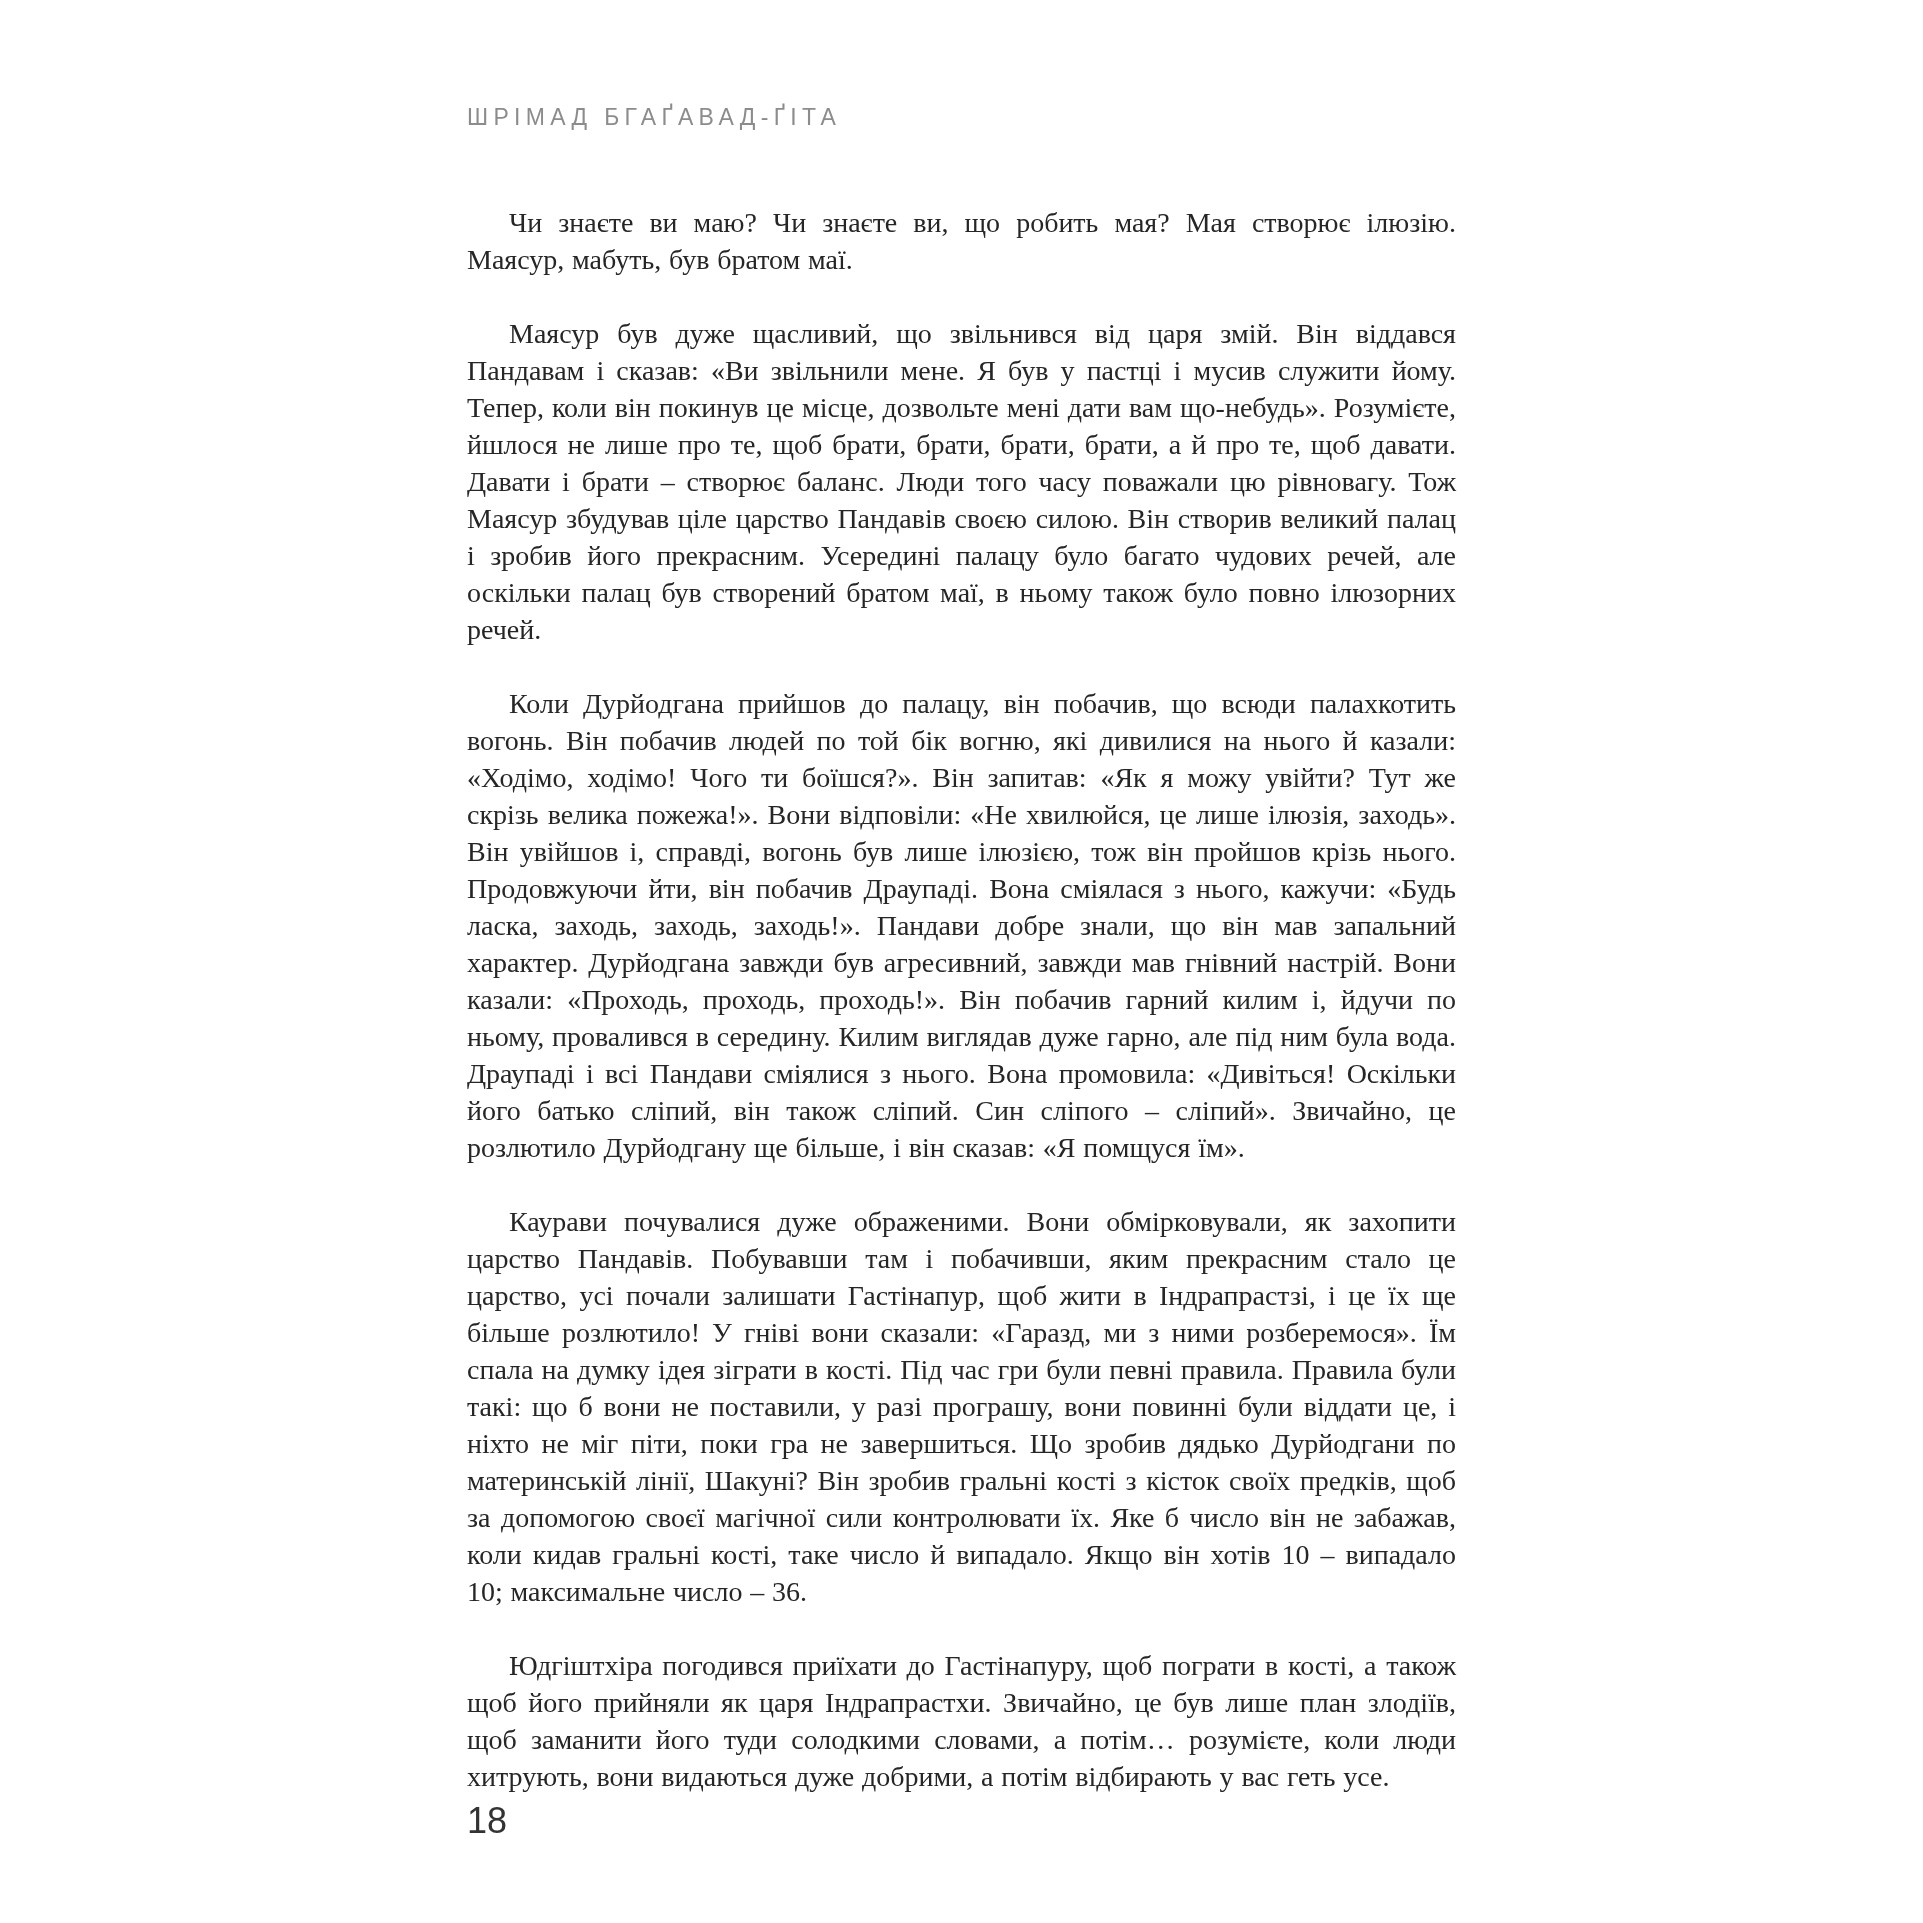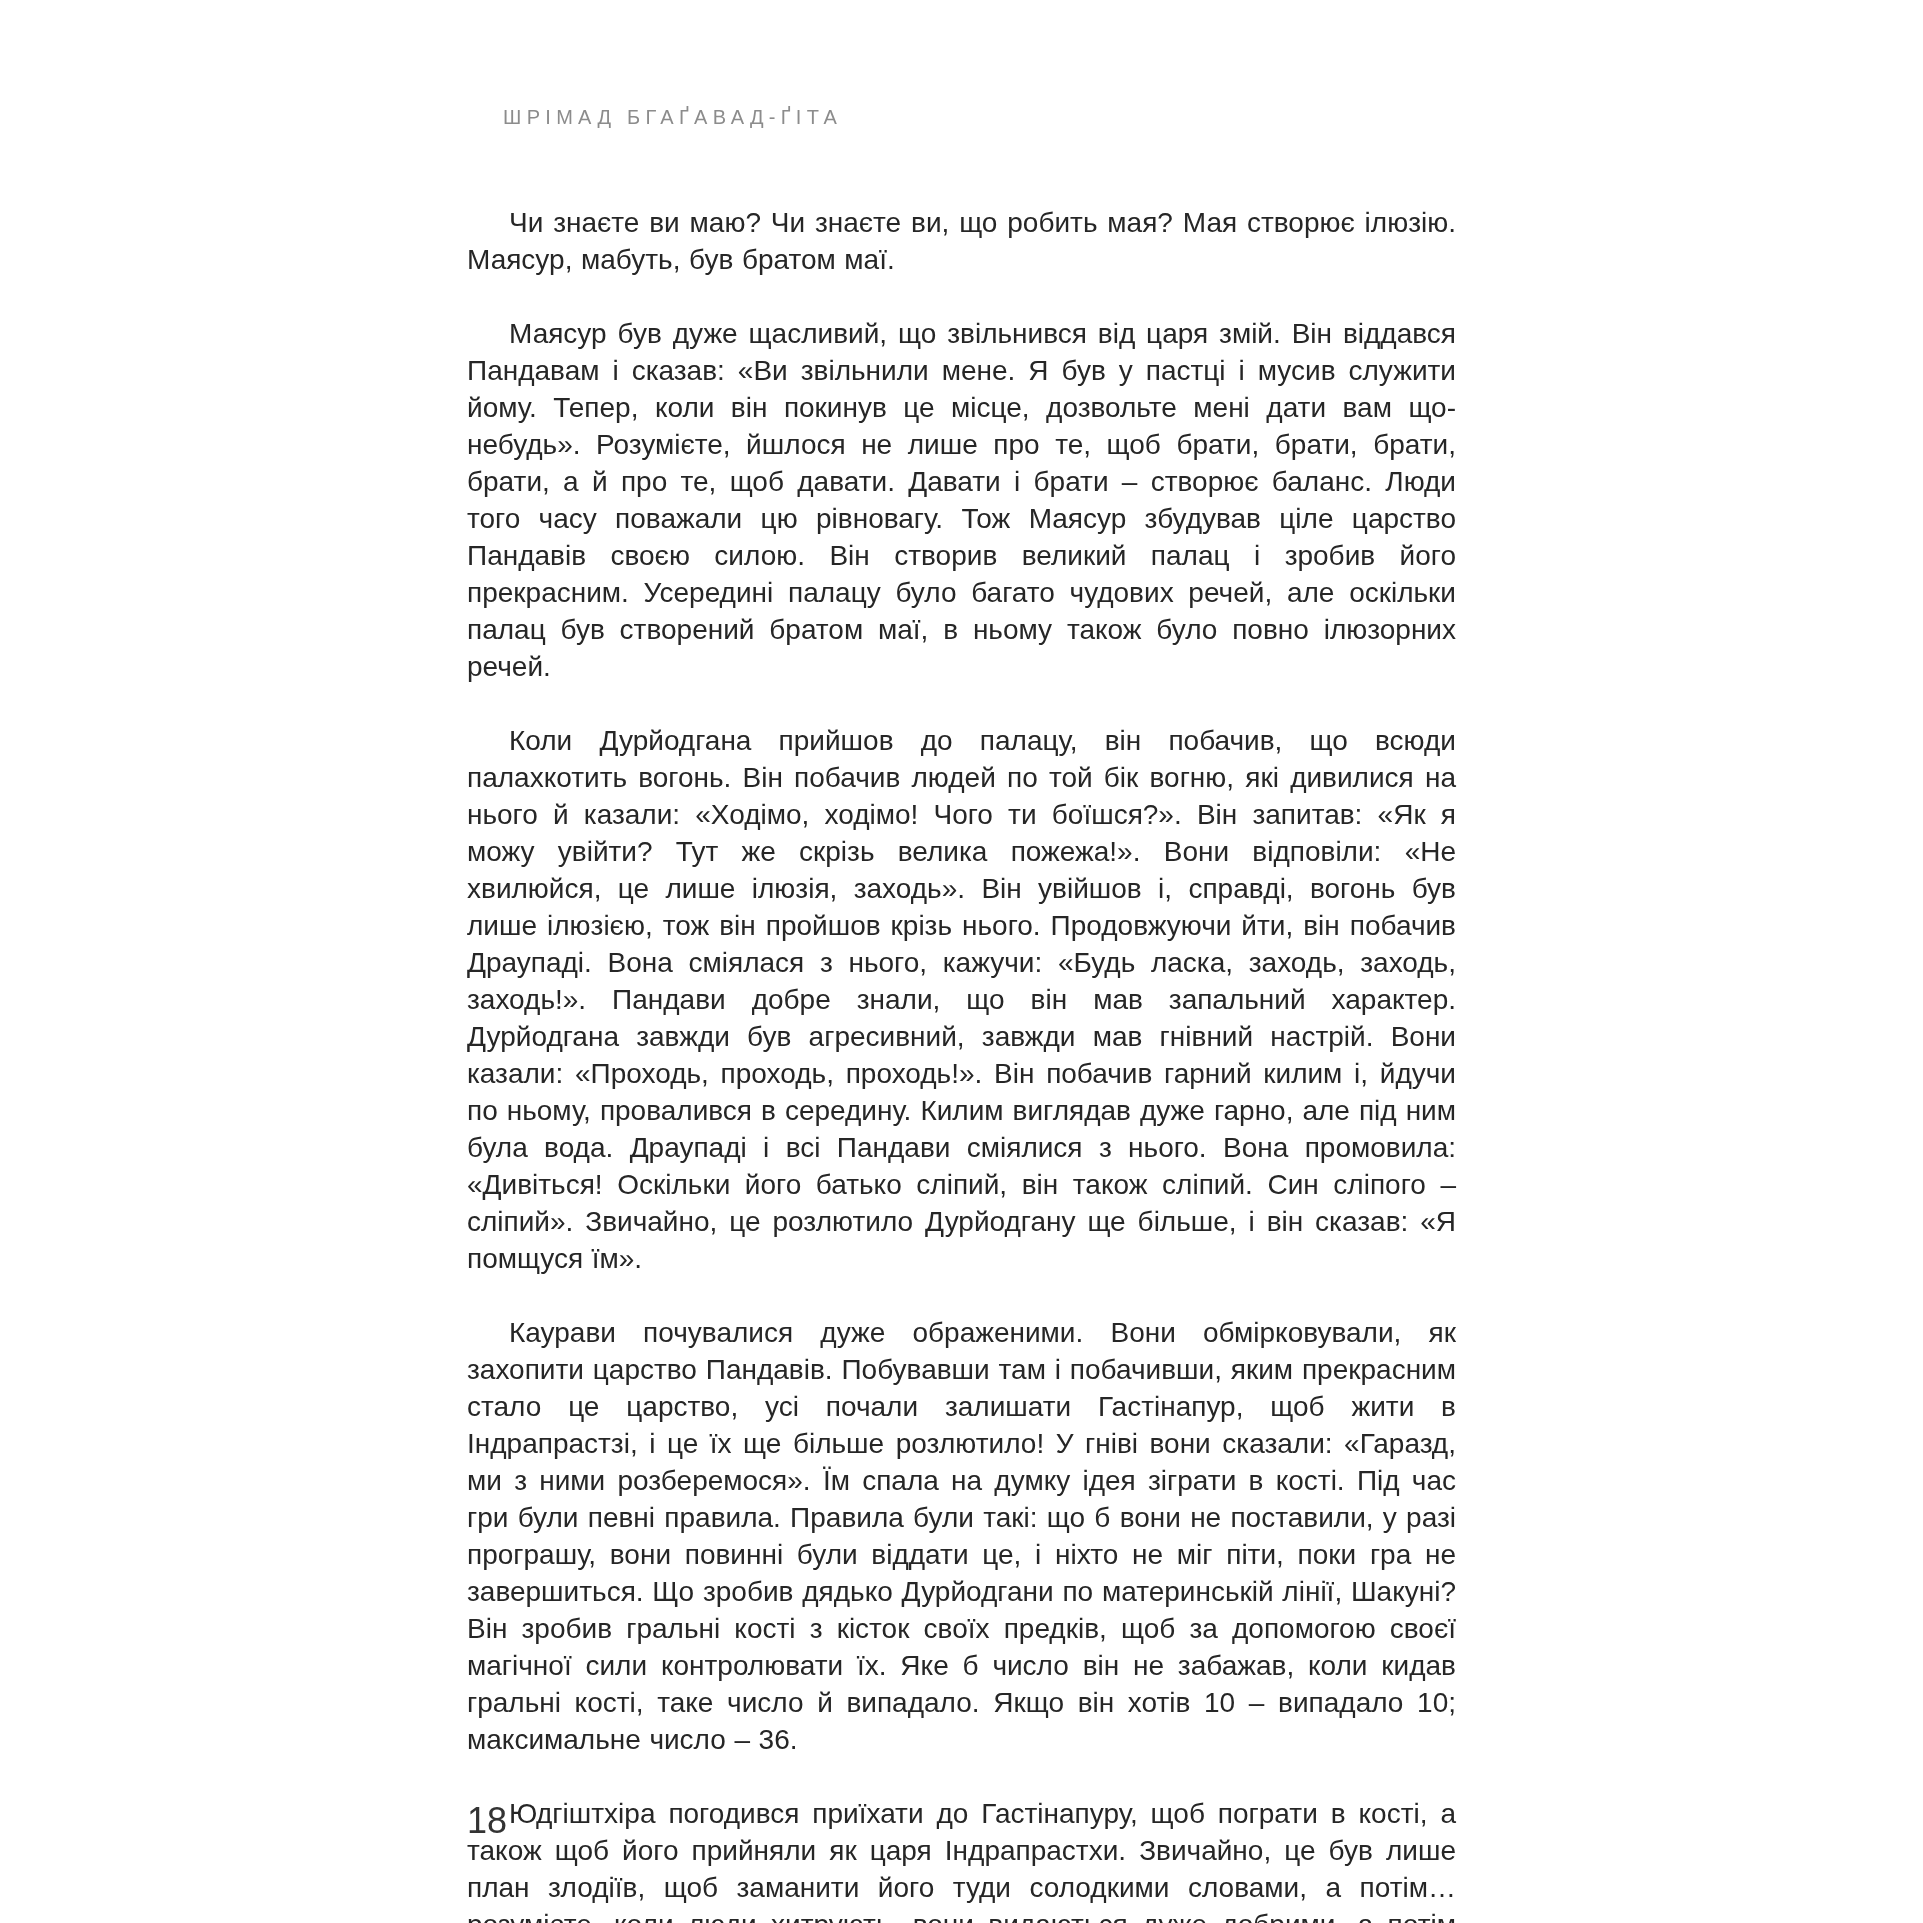--- a/index.html
+++ b/index.html
@@ -12,43 +12,43 @@
     width: 1924px;
     height: 1924px;
     background: #ffffff;
     overflow: hidden;
     font-family: "Liberation Sans", "DejaVu Sans", sans-serif;
   }
   .running-header {
     position: absolute;
     left: 467px;
     top: 102px;
-    font-size: 20px;
+    font-size: 23px;
     line-height: 30px;
     letter-spacing: 5.3px;
     font-weight: 400;
     color: #8c8c8c;
     font-stretch: condensed;
     white-space: nowrap;
-    margin-left: 36px;
   }
   .body-text {
     position: absolute;
     left: 467px;
     top: 204px;
     width: 1001px;
     color: #262626;
     font-size: 28px;
     line-height: 37px;
     text-align: justify;
   }
   .body-text p {
     margin: 0 12px 37px 0;
     text-indent: 42px;
     word-spacing: 0.8px;
+    font-family: Liberation Serif, serif;
   }
   .body-text p:last-child {
     margin-bottom: 0;
   }
   .page-number {
     position: absolute;
     left: 467px;
     top: 1802px;
     font-size: 36px;
     line-height: 37px;

